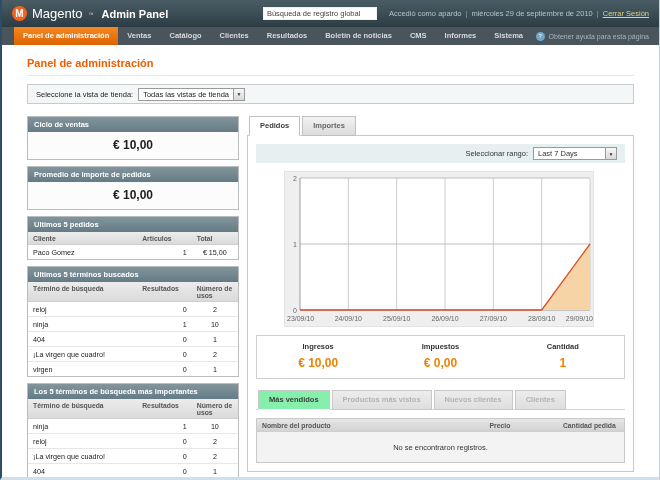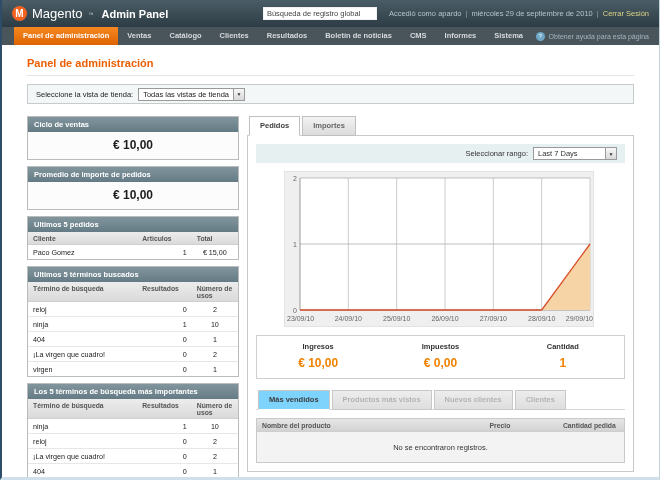--- a/index.html
+++ b/index.html
@@ -10,21 +10,21 @@
   .topbar{height:27px;background:linear-gradient(#4a5d66,#2d3c44);display:flex;align-items:center;padding:0 10px}
   .brand{display:flex;align-items:center;gap:5px}
   .logo{width:15px;height:15px;border-radius:50%;background:#f26322;color:#fff;font-size:10px;font-weight:bold;line-height:15px;text-align:center}
   .brand-name{color:#fff;font-size:13px}
   .tm{color:#cfd6d9;font-size:5px;vertical-align:super;margin-left:1px}
   .brand-suffix{color:#fff;font-size:11px;font-weight:bold;margin-left:3px}
   .global-search{margin-left:auto;width:114px;height:13px;border:1px solid #f2f2f2;font-size:7.5px;padding:0 3px;color:#333;font-family:inherit}
   .global-search::placeholder{color:#444;opacity:1}
   .session{margin-left:12px;display:flex;gap:4px;font-size:7.5px;color:#b6c4ca;white-space:nowrap}
   .session .sep{color:#8fa0a8}
-  .logout{color:#dcd387;cursor:pointer}
+  .logout{color:#dcd387;text-decoration:underline;cursor:pointer}
 
   
   .nav{height:18px;background:#4a545b;display:flex;align-items:stretch;padding-left:12px}
   .nav-items{display:flex;list-style:none}
   .nav-item{padding:0 9px;line-height:18px;font-size:7.5px;font-weight:bold;color:#d6dbde;cursor:pointer;white-space:nowrap}
   .nav-item.active{background:linear-gradient(#f68821,#dd6301);color:#fff}
   .help{margin-left:auto;margin-right:10px;display:flex;align-items:center;gap:4px;font-size:7px;color:#a4b6bf;cursor:pointer;white-space:nowrap}
   .help-icon{width:9px;height:9px;border-radius:50%;background:#6fa7c7;color:#fff;font-size:6px;line-height:9px;text-align:center}
 
   
@@ -66,21 +66,21 @@
   .chart-box svg{display:block}
   .chart-box text{font-size:7px;fill:#666;font-family:"Liberation Sans","DejaVu Sans",sans-serif}
 
   .stats-row{border:1px solid #cfcfcf;display:flex;padding:6px 0 7px;margin-bottom:10px}
   .stat{flex:1;text-align:center}
   .stat-label{display:block;font-size:7.5px;font-weight:bold;color:#333;margin-bottom:2px}
   .stat-value{font-size:12px;font-weight:bold;color:#f18200}
 
   .btabs{display:flex;gap:2px;padding-left:2px;border-bottom:1px solid #d6d6d6;margin:4px 0 8px}
   .btab{position:relative;bottom:-1px;border:1px solid #c8c8c8;padding:4px 10px 5px;font-size:7.5px;font-weight:bold;color:#b3b3b3;background:linear-gradient(#ededed,#dedede);cursor:pointer;white-space:nowrap}
-  .btab.active{background:#7dd3fc;border-bottom:1px solid #fff;color:#3d3d3d}
+  .btab.active{background:#86efac;border-bottom:1px solid #fff;color:#3d3d3d}
 
   .ptable{border:1px solid #c9c9c9}
   .ptable .tbl-head{background:linear-gradient(#e6e6e6,#d2d2d2)}
   .ptable .th:nth-child(1){width:62%}
   .ptable .th:nth-child(2){width:20%}
   .ptable .th:nth-child(3){width:18%}
   .ptable-body{height:30px;background:#f3f3f3;display:flex;align-items:center;justify-content:center;font-size:7.5px;font-weight:normal;color:#333}
 </style>
 </head>
 <body>

